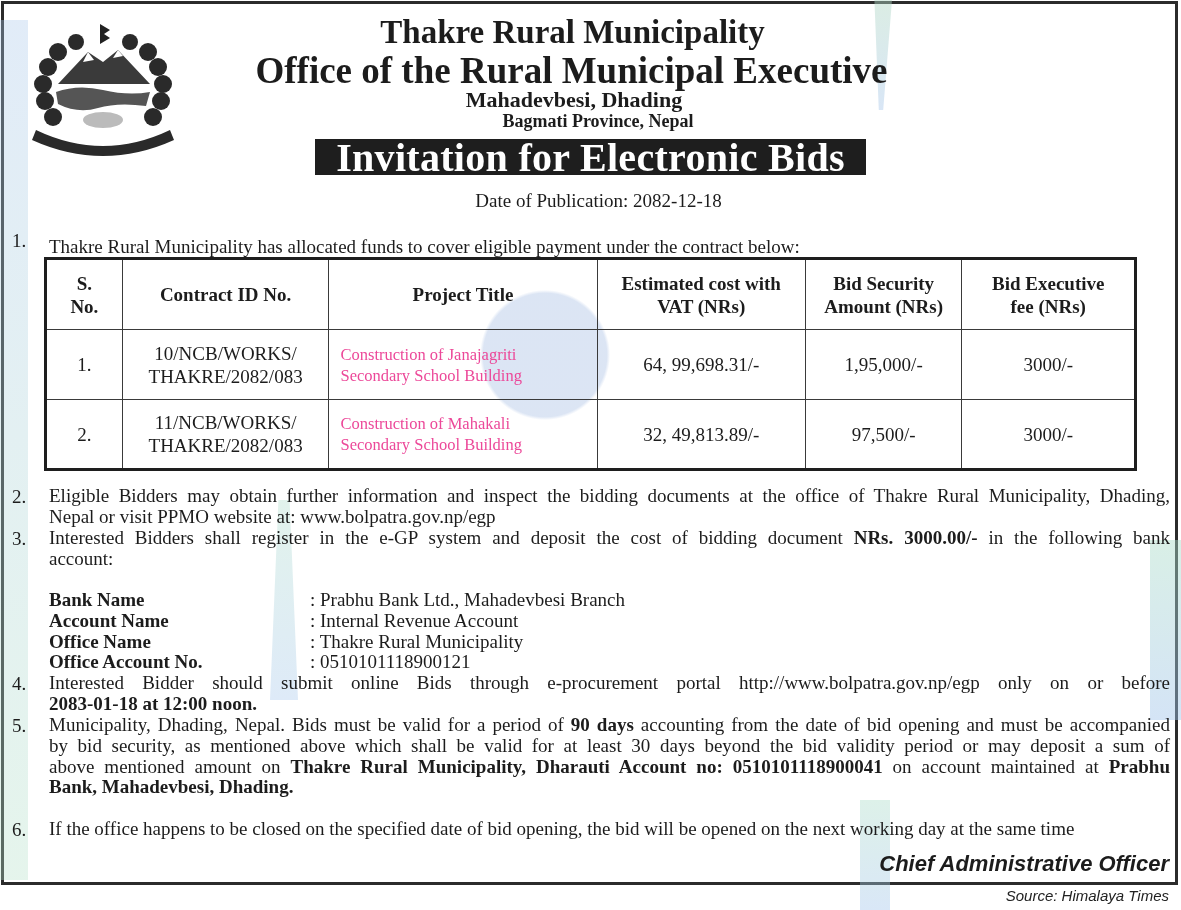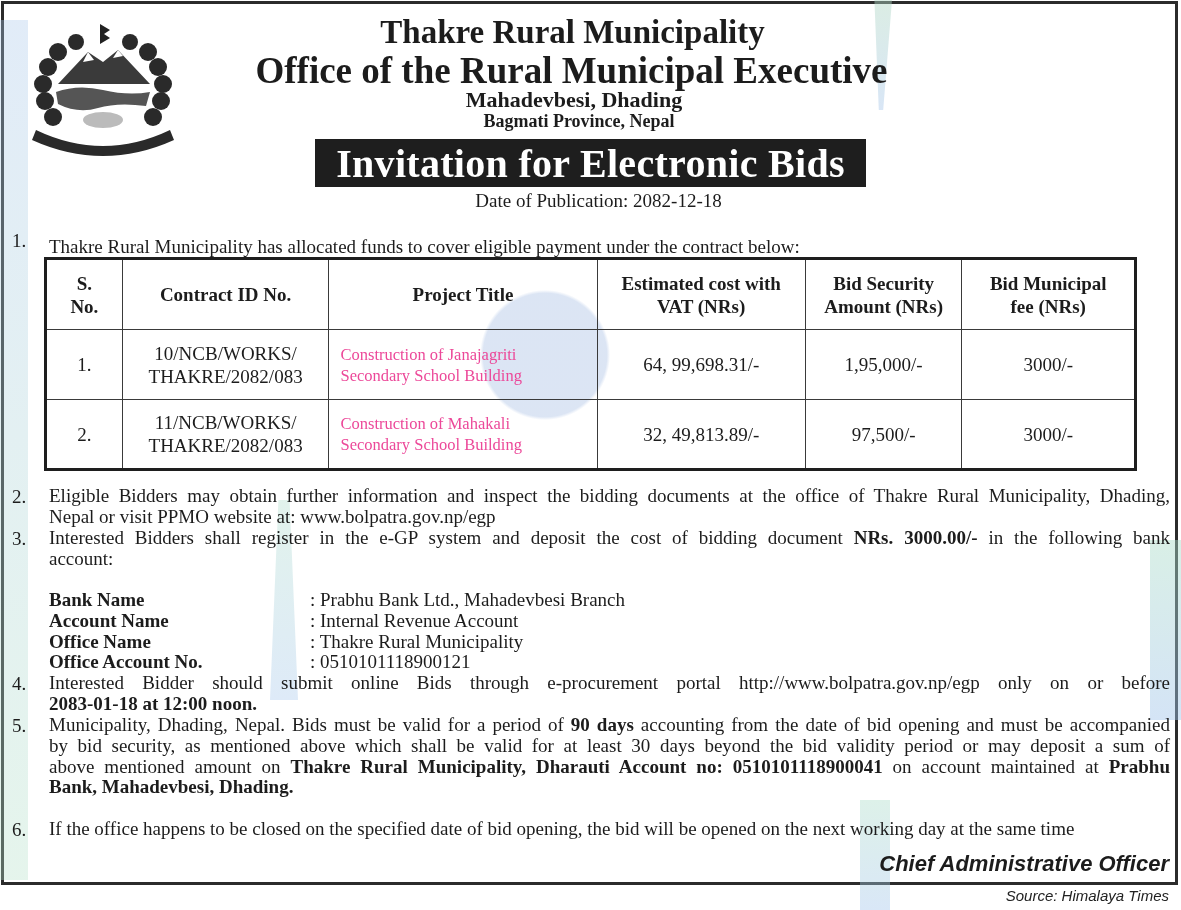--- a/index.html
+++ b/index.html
@@ -28,24 +28,24 @@
   .wm-bottom { left: 860px; top: 800px; width: 30px; height: 110px;
     background: linear-gradient(180deg, rgba(170,220,200,0.4), rgba(160,195,235,0.4)); }
 
   
   .emblem { position: absolute; left: 28px; top: 22px; width: 150px; height: 135px; }
 
   .hdr { position: absolute; left: 0; width: 1143px; text-align: center; font-weight: bold; color: #1c1c1c; }
   .h1 { top: 14px; font-size: 33px; left: 0; padding-left: 2px; }
   .h2 { top: 49px; font-size: 37px; }
   .h3 { top: 87px; font-size: 22px; padding-left: 5px; }
-  .h4 { top: 111px; font-size: 18px; padding-left: 15px; }
+  .h4 { top: 111px; font-size: 18px; padding-left: 15px; margin-left: 19px; }
 
   .banner {
-    position: absolute; left: 315px; top: 139px; width: 551px; height: 48px;
+    position: absolute; left: 315px; top: 139px; width: 551px; height: 36px;
     background: #1e1e1e; color: #fff; font-size: 40px; font-weight: bold;
     display: flex; align-items: center; justify-content: center; letter-spacing: 0.3px;
   }
   .pubdate { position: absolute; top: 190px; left: 0; width: 1181px; text-align: center; font-size: 19px; padding-left: 16px; }
 
   .para { position: absolute; font-size: 19px; line-height: 20.8px; text-align: justify; }
   .num { position: absolute; left: 12px; font-size: 19px; }
   .para b { font-weight: bold; }
   .just { text-align-last: justify; }
 
@@ -133,21 +133,21 @@
       <col style="width:157px">
       <col style="width:174px">
   </colgroup>
   <thead>
     <tr>
       <th><span>S.</span><br><span>No.</span></th>
       <th>Contract ID No.</th>
       <th>Project Title</th>
       <th><span>Estimated cost with</span><br><span>VAT (NRs)</span></th>
       <th><span>Bid Security</span><br><span>Amount (NRs)</span></th>
-      <th><span>Bid Municipal</span><br><span>fee (NRs)</span></th>
+      <th><span>Bid Executive</span><br><span>fee (NRs)</span></th>
     </tr>
   </thead>
   <tbody>
     <tr>
       <td>1.</td>
       <td><span>10/NCB/WORKS/</span><br><span>THAKRE/2082/083</span></td>
       <td class="title"><span>Construction of Janajagriti</span><br><span>Secondary School Building</span></td>
       <td>64, 99,698.31/-</td>
       <td>1,95,000/-</td>
       <td>3000/-</td>

